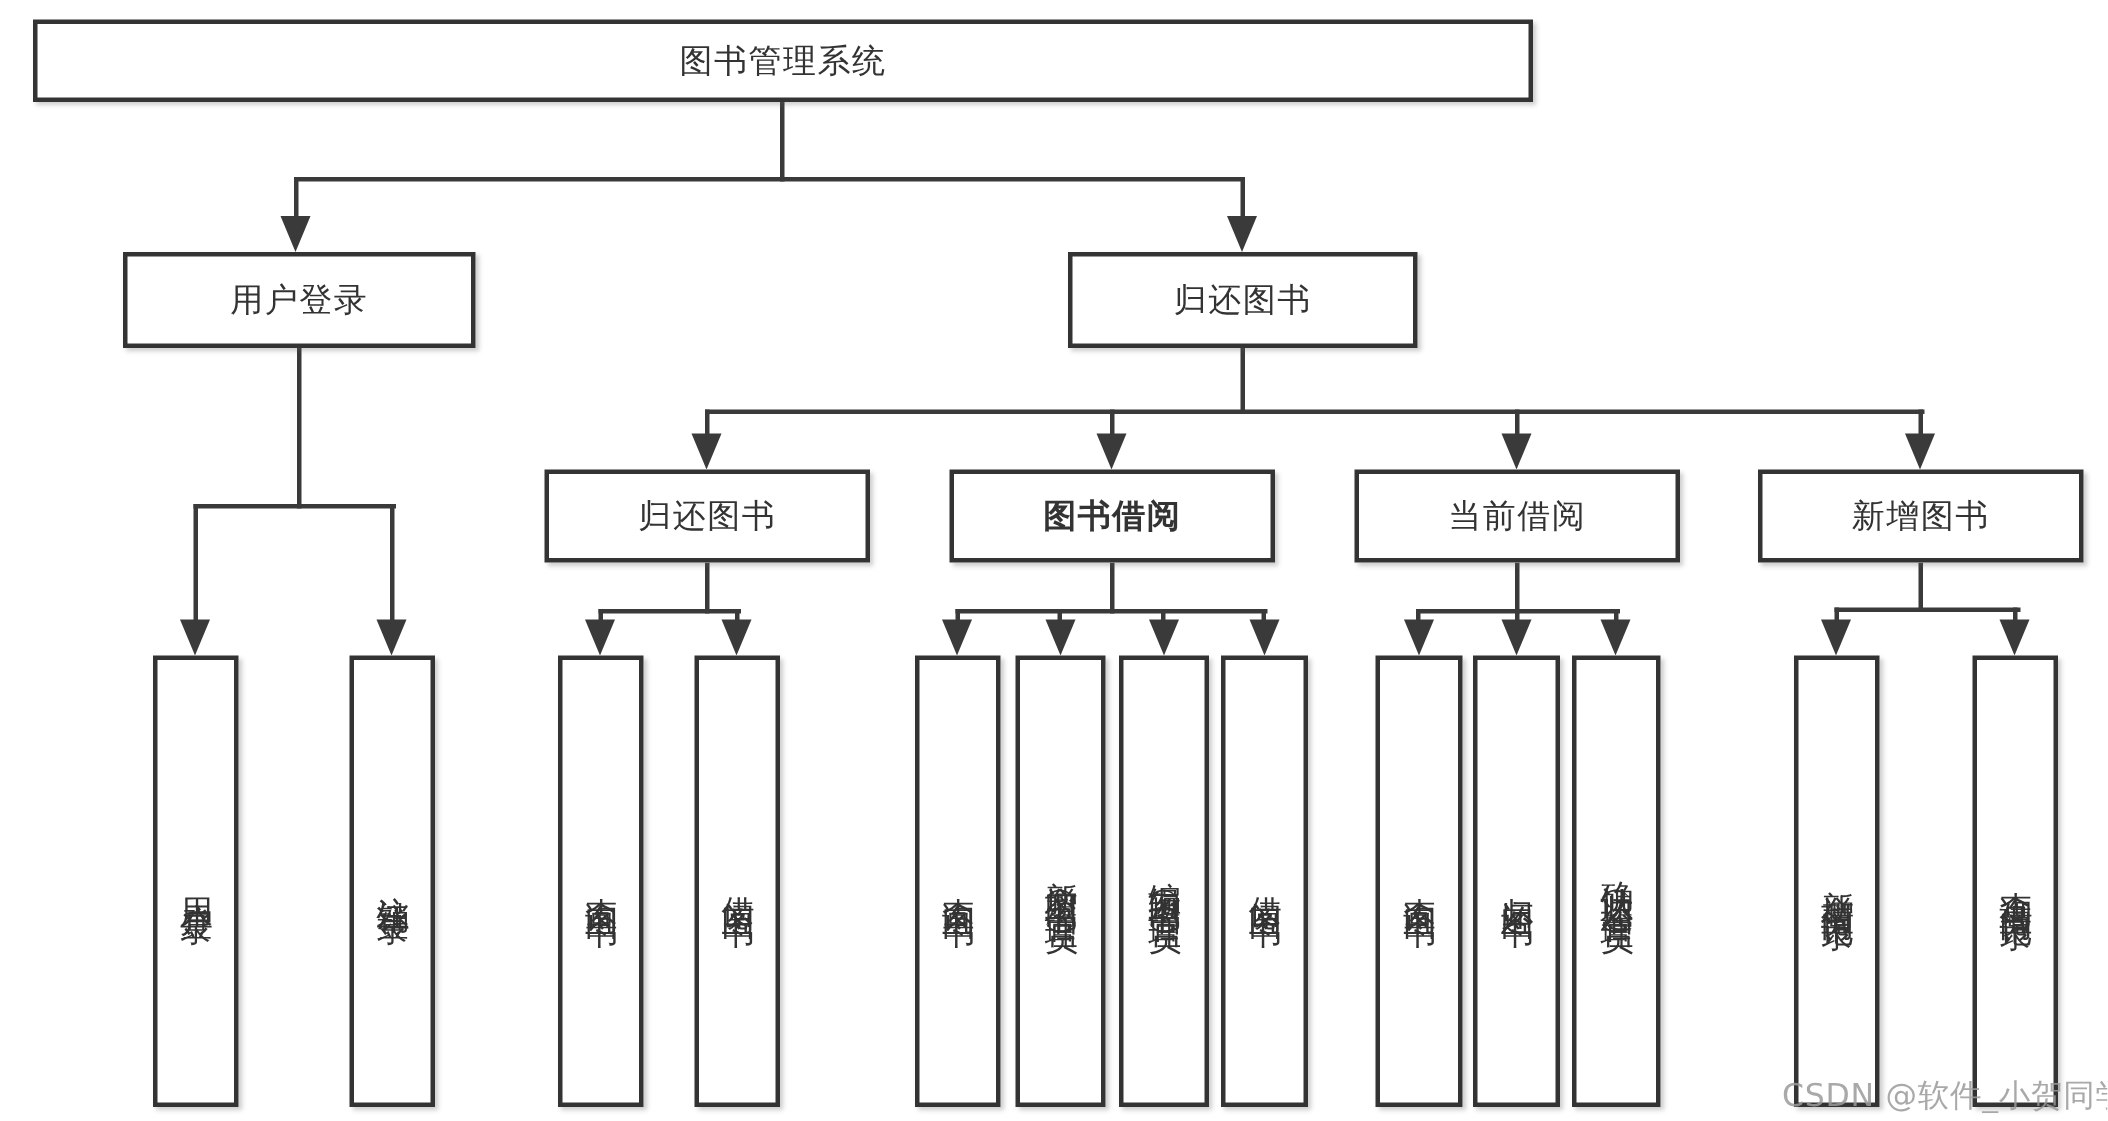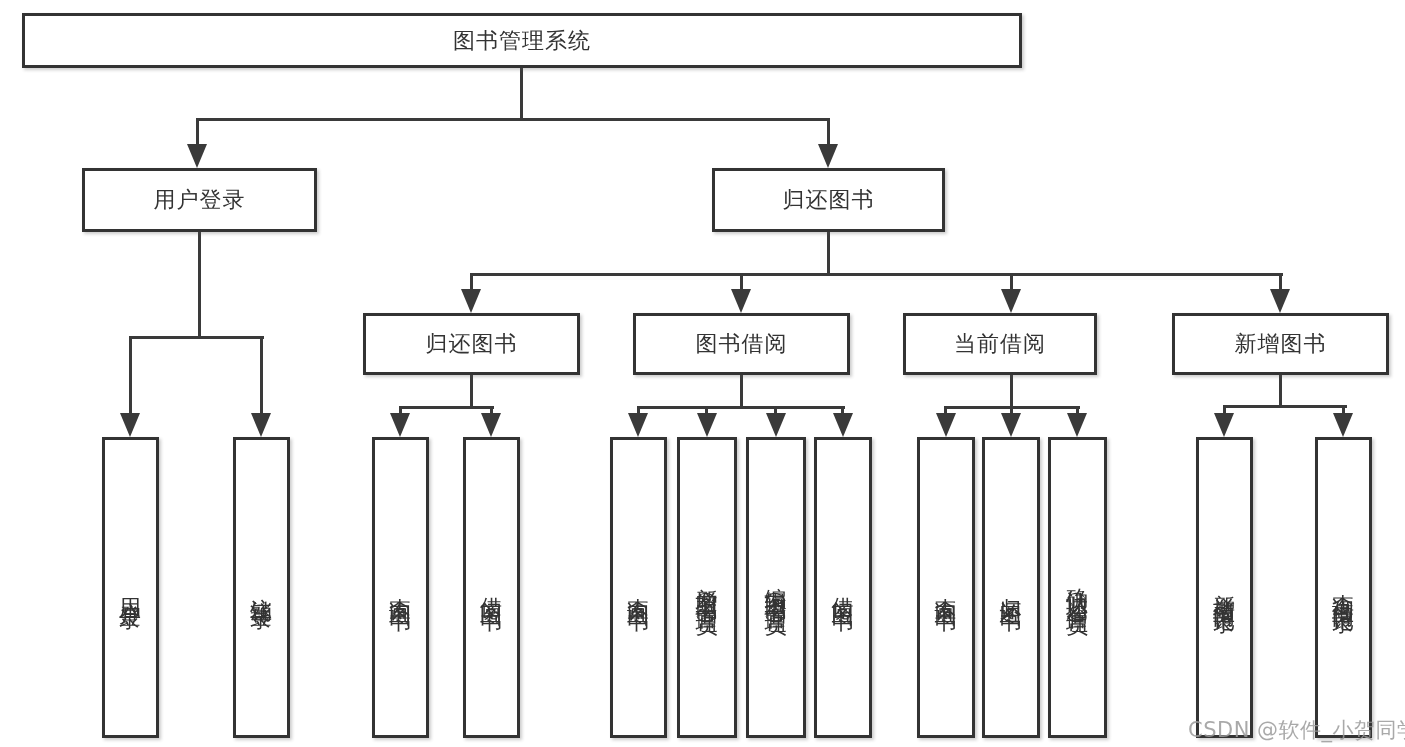--- a/index.html
+++ b/index.html
@@ -89,22 +89,22 @@
   <div class="vl" style="left:470px;top:273px;height:18px;"></div>
   <div class="ah" style="left:461px;top:289px;"></div>
   <div class="vl" style="left:740px;top:273px;height:18px;"></div>
   <div class="ah" style="left:731px;top:289px;"></div>
   <div class="vl" style="left:1010px;top:273px;height:18px;"></div>
   <div class="ah" style="left:1001px;top:289px;"></div>
   <div class="vl" style="left:1279px;top:273px;height:18px;"></div>
   <div class="ah" style="left:1270px;top:289px;"></div>
 
   <div class="box" style="left:363px;top:313px;width:217px;height:62px;">归还图书</div>
-  <div class="box" style="left:633px;top:313px;width:217px;height:62px;">图书借阅</div>
-  <div class="box" style="left:903px;top:313px;width:194px;height:62px;">当前借阅</div>
+  <div class="box" style="left:633px;top:313px;width:217px;height:62px;font-weight:bold;">图书借阅</div>
+  <div class="box" style="left:903px;top:313px;width:217px;height:62px;">当前借阅</div>
   <div class="box" style="left:1172px;top:313px;width:217px;height:62px;">新增图书</div>
 
   <div class="vl" style="left:470px;top:375px;height:34px;"></div>
   <div class="hl" style="left:399px;top:406px;width:95px;"></div>
   <div class="vl" style="left:399px;top:406px;height:10px;"></div>
   <div class="ah" style="left:390px;top:413px;"></div>
   <div class="vl" style="left:490px;top:406px;height:10px;"></div>
   <div class="ah" style="left:481px;top:413px;"></div>
 
   <div class="vl" style="left:740px;top:375px;height:34px;"></div>

